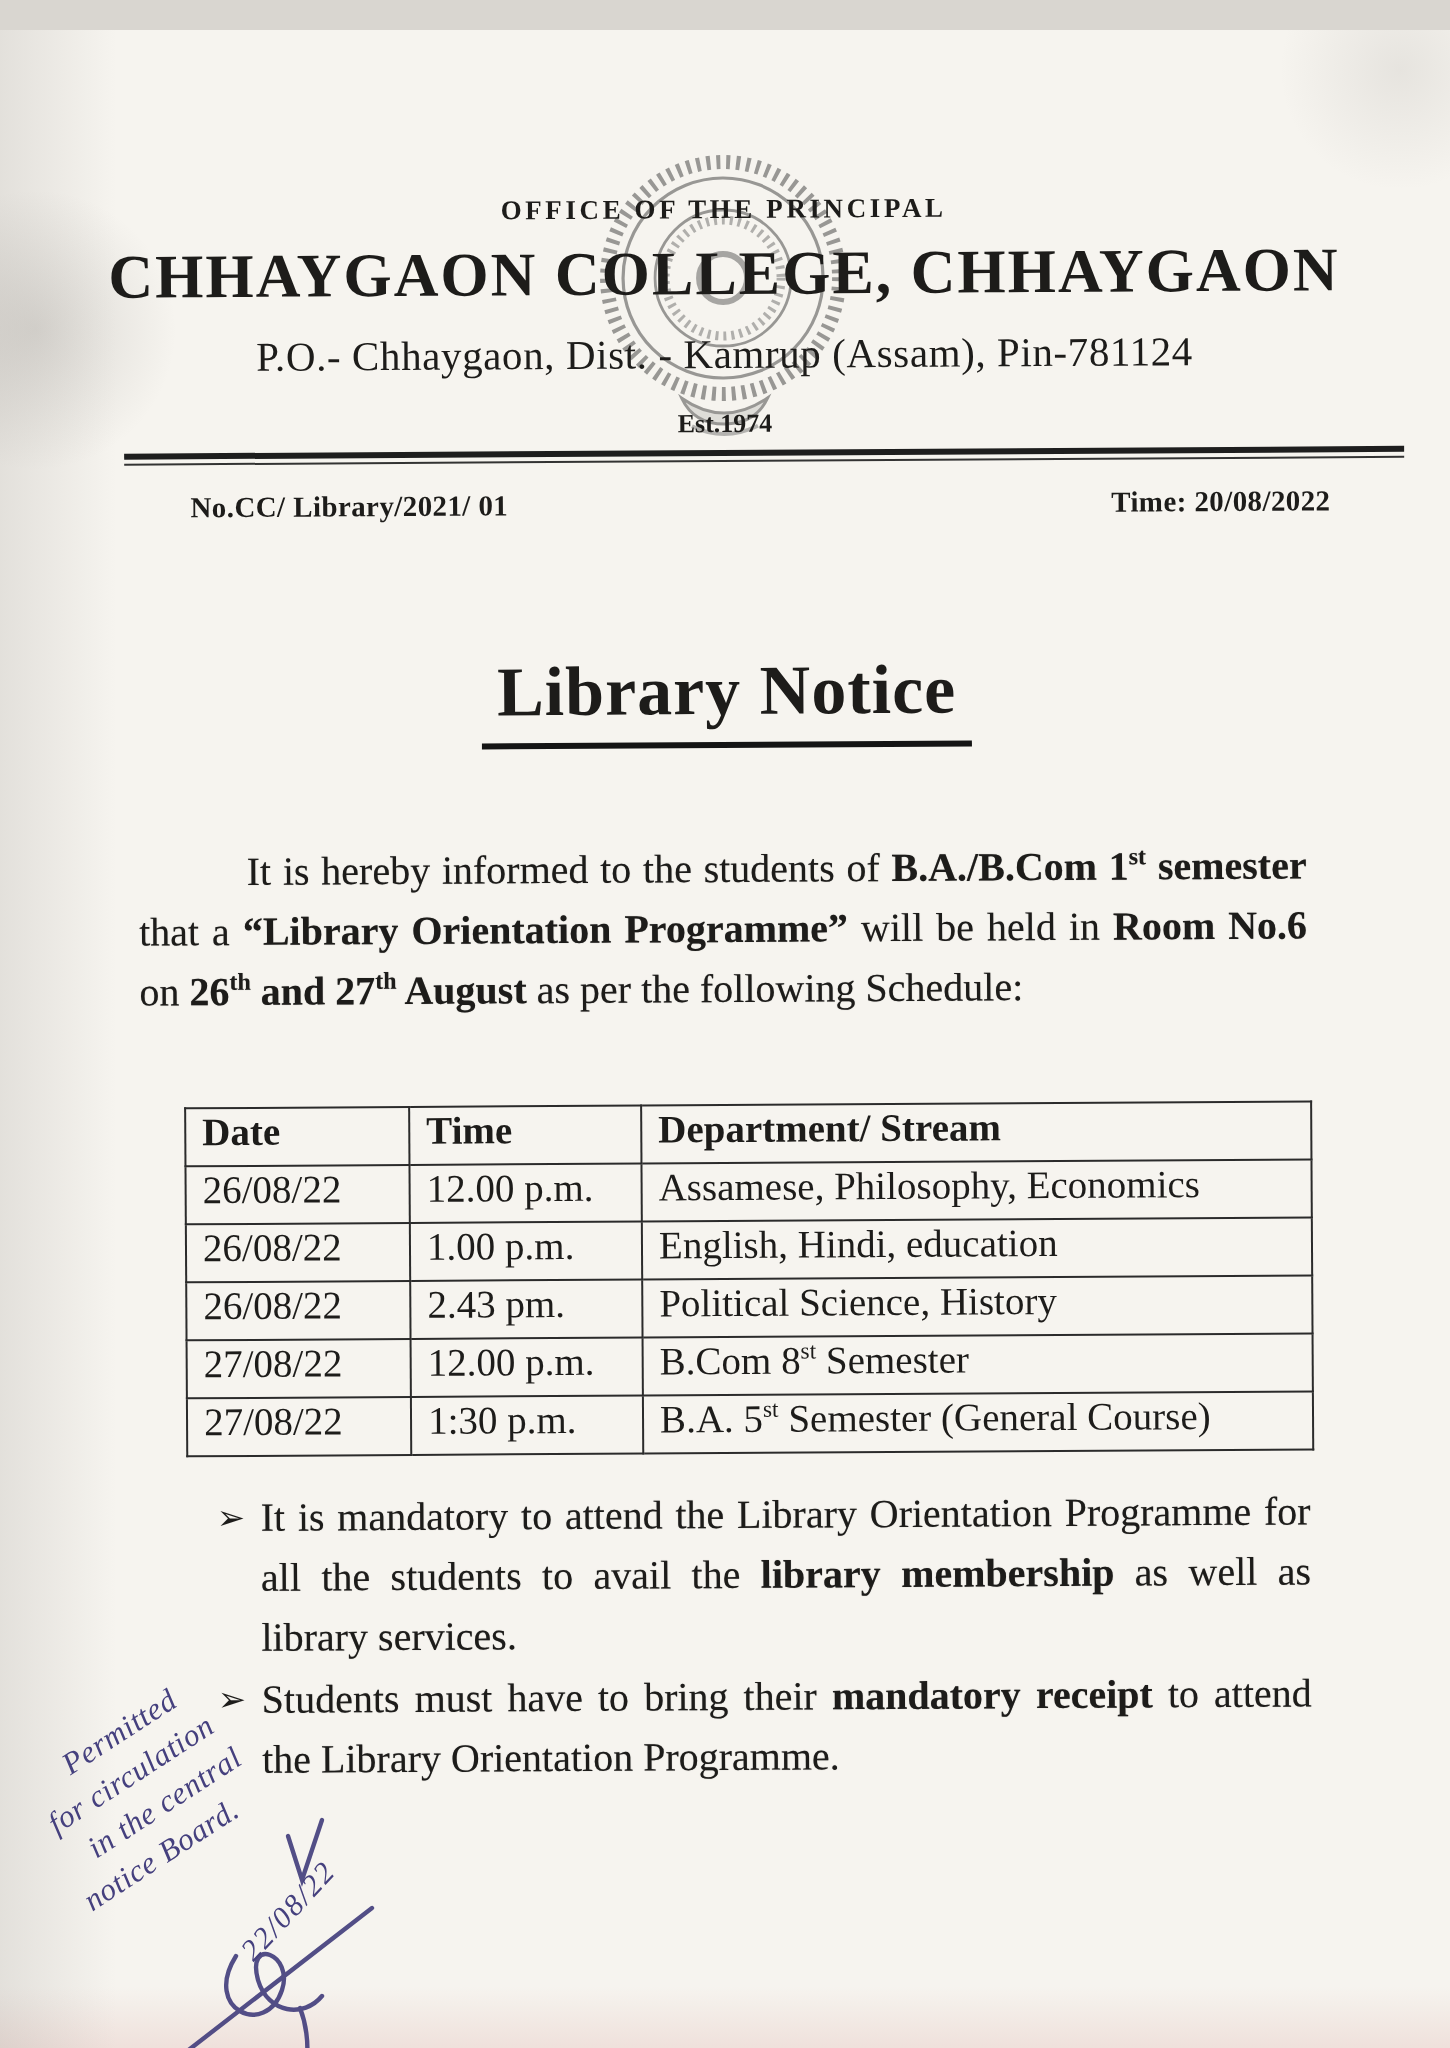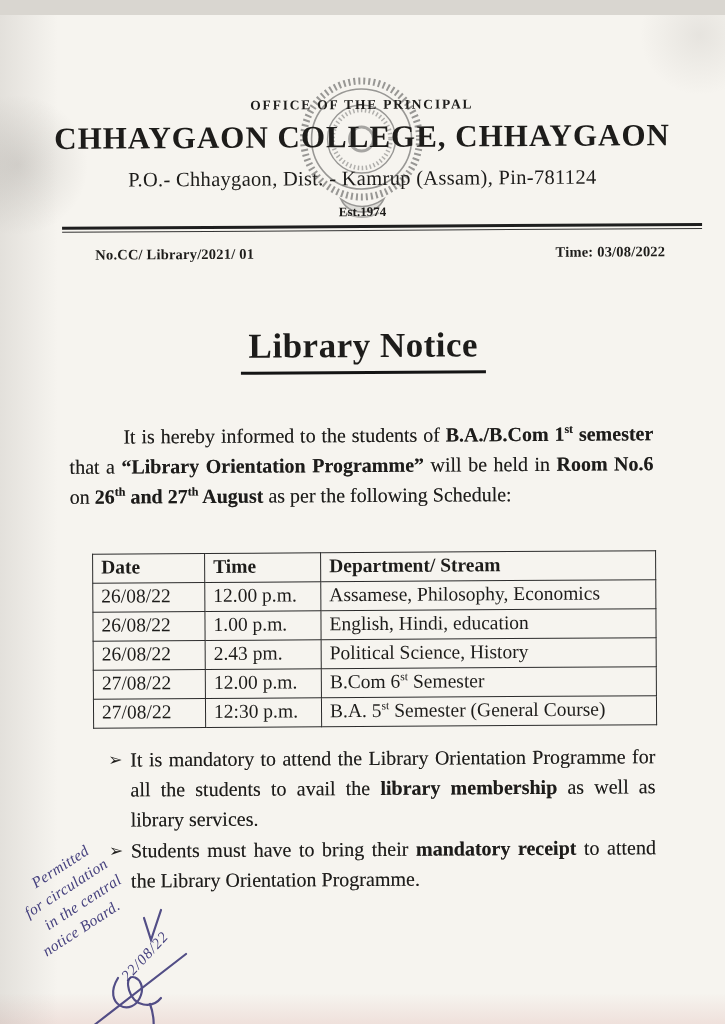--- a/index.html
+++ b/index.html
@@ -107,21 +107,21 @@
       <div class="office-line">OFFICE OF THE PRINCIPAL</div>
       <div class="college-name">CHHAYGAON COLLEGE, CHHAYGAON</div>
       <div class="address-line">P.O.- Chhaygaon, Dist. - Kamrup (Assam), Pin-781124</div>
       <div class="est-line">Est.1974</div>
     </div>
 
     <div class="rule"></div>
 
     <div class="meta">
       <span>No.CC/ Library/2021/ 01</span>
-      <span><span>Time:</span> <span>03/08/2022</span></span>
+      <span><span>Time:</span> <span>20/08/2022</span></span>
     </div>
 
     <div class="title-wrap">
       <span class="notice-title">Library Notice</span>
     </div>
 
     <p class="intro"><span>It is hereby informed to the students of </span><b><span>B.A./B.Com 1</span><sup>st</sup><span> semester</span></b><span> that a </span><b><span>“Library Orientation Programme”</span></b><span> will be held in </span><b><span>Room No.6</span></b><span> on </span><b><span>26</span><sup>th</sup><span> and </span><span>27</span><sup>th</sup><span> August</span></b><span> as per the following Schedule:</span></p>
 
     <table class="schedule">
       <colgroup>
@@ -146,25 +146,25 @@
         <td><span>English, Hindi, education</span><sup></sup><span></span></td>
       </tr>
       <tr>
         <td>26/08/22</td>
         <td>2.43 pm.</td>
         <td><span>Political Science, History</span><sup></sup><span></span></td>
       </tr>
       <tr>
         <td>27/08/22</td>
         <td>12.00 p.m.</td>
-        <td><span>B.Com 6</span><sup>st</sup><span> Semester</span></td>
+        <td><span>B.Com 8</span><sup>st</sup><span> Semester</span></td>
       </tr>
       <tr>
         <td>27/08/22</td>
-        <td>12:30 p.m.</td>
+        <td>1:30 p.m.</td>
         <td><span>B.A. 5</span><sup>st</sup><span> Semester (General Course)</span></td>
       </tr>
     </tbody>
       </table>
 
     <div class="bullets">
       <div class="bullet">
         <span class="marker">➢</span>
         <span class="btext"><span>It is mandatory to attend the Library Orientation Programme for all the students to avail the </span><b>library membership</b><span> as well as library services.</span></span>
       </div>

